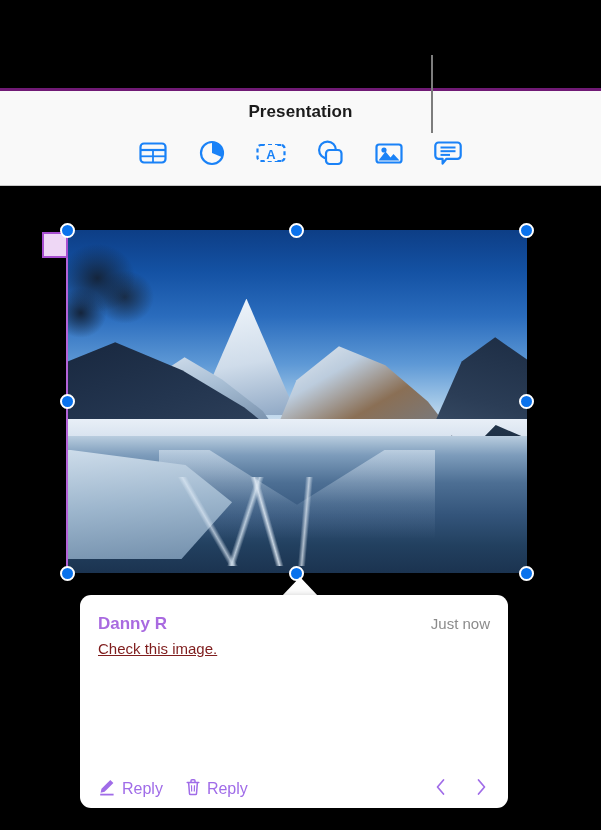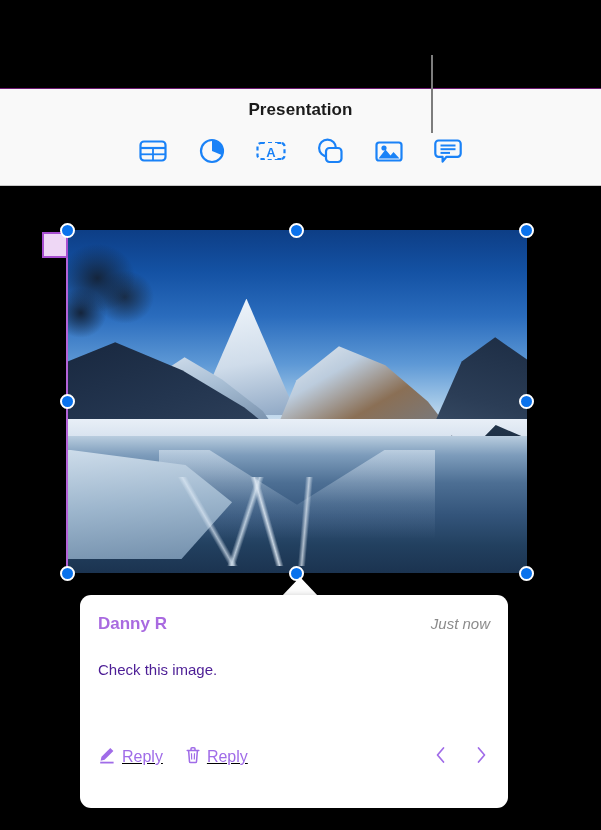--- a/index.html
+++ b/index.html
@@ -17,21 +17,21 @@
   }
 
   
   .toolbar {
     position: absolute;
     left: 0;
     top: 88px;
     width: 601px;
     height: 98px;
     background: #f9f9f9;
-    border-top: 1px solid #701a75;
+    border-top: 3px solid #701a75;
     border-bottom: 1px solid #c8c8c8;
     box-sizing: border-box;
   }
   .toolbar-title {
     position: absolute;
     top: 11px;
     left: 0;
     width: 100%;
     text-align: center;
     font-size: 17px;
@@ -275,42 +275,41 @@
     gap: 33px;
   }
   .pop-author {
     font-size: 17px;
     font-weight: bold;
     color: #a96ae0;
   }
   .pop-time {
     font-size: 15px;
     color: #8b8b8b;
-    font-style: italic;
   }
   .pop-body {
     position: absolute;
     left: 18px;
-    top: 65px;
+    top: 44px;
     right: 18px;
     font-size: 15px;
-    color: #4c1d95;
+    color: #7f1d1d;
     line-height: 1.35;
+    text-decoration: underline;
   }
   .pop-footer {
     position: absolute;
     left: 0;
-    bottom: 16px;
+    bottom: 8px;
     width: 100%;
     height: 46px;
     display: flex;
-    align-items: flex-start;
+    align-items: flex-end;
     box-sizing: border-box;
     padding: 0 18px;
-    text-decoration: underline;
   }
   .pop-action {
     display: flex;
     align-items: center;
     gap: 6px;
     color: #a06ce8;
     font-size: 16px;
     cursor: pointer;
     margin-right: 22px;
   }

